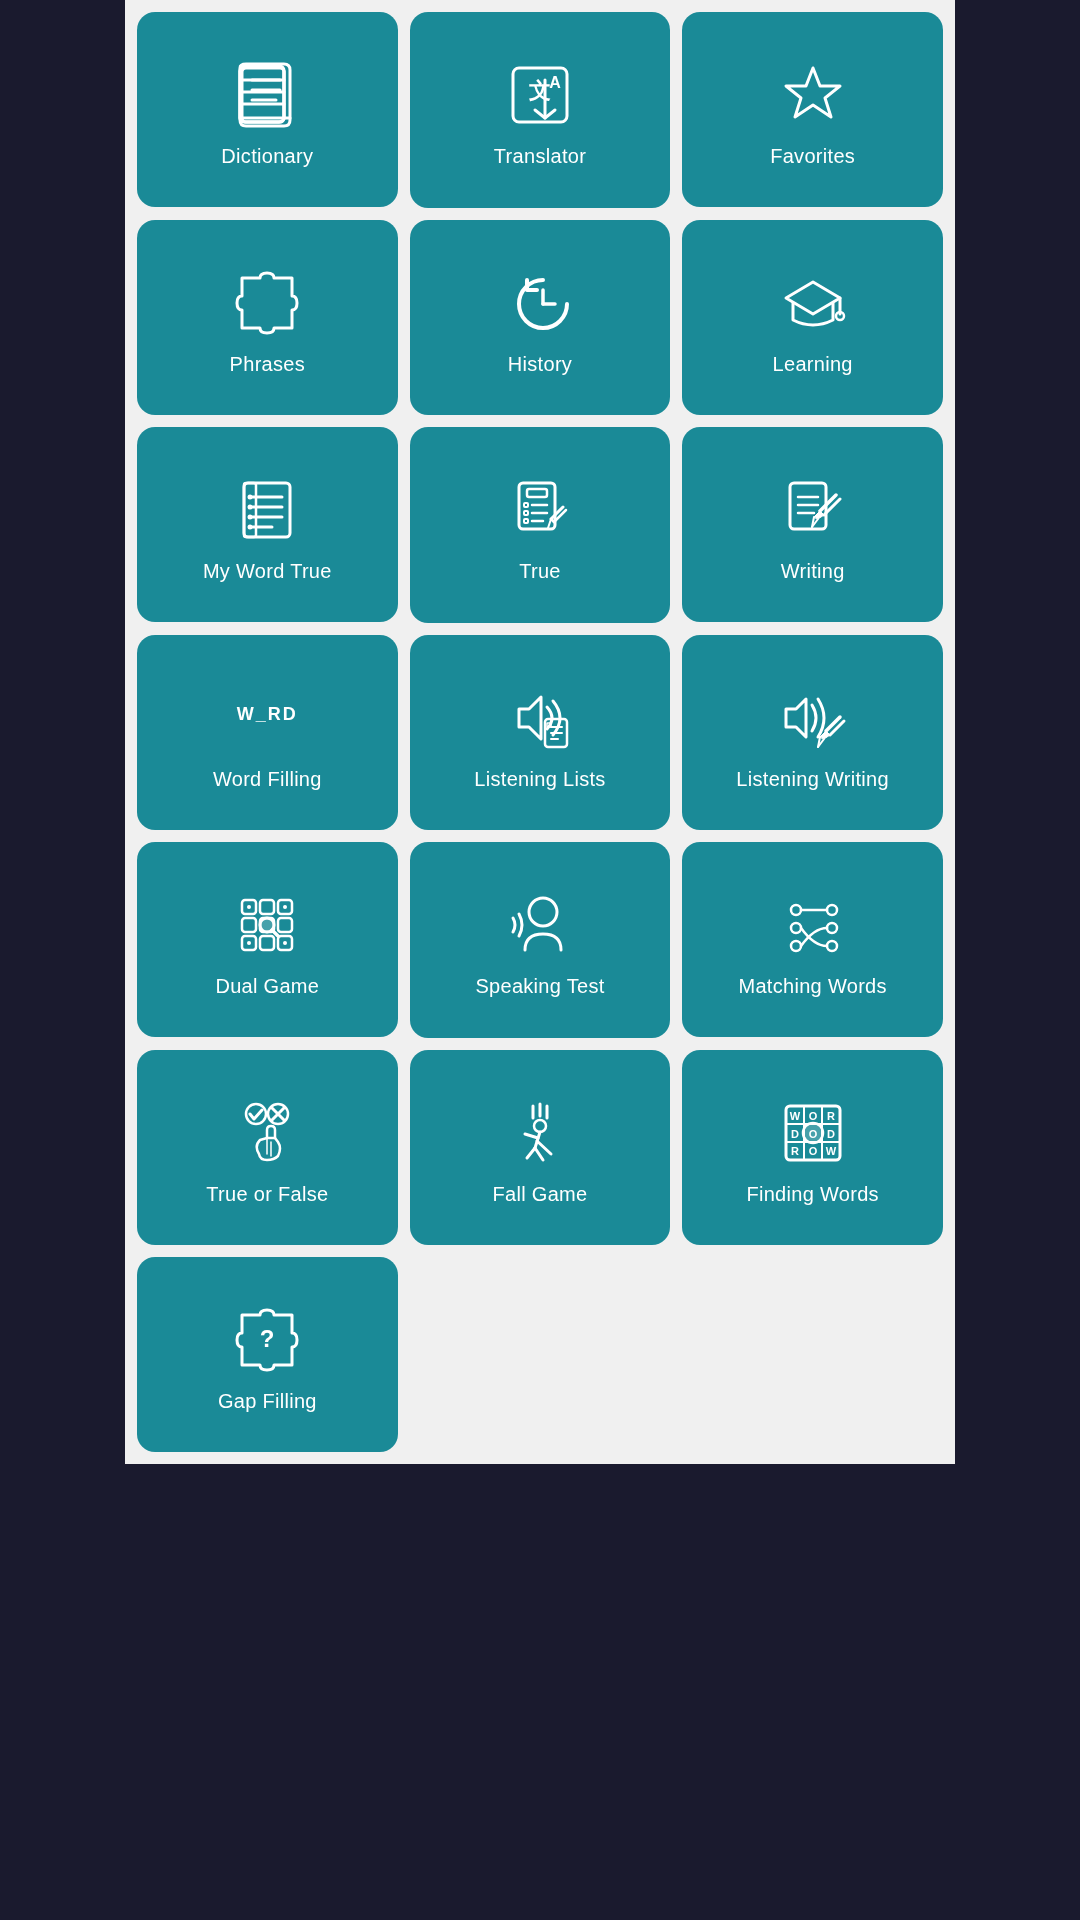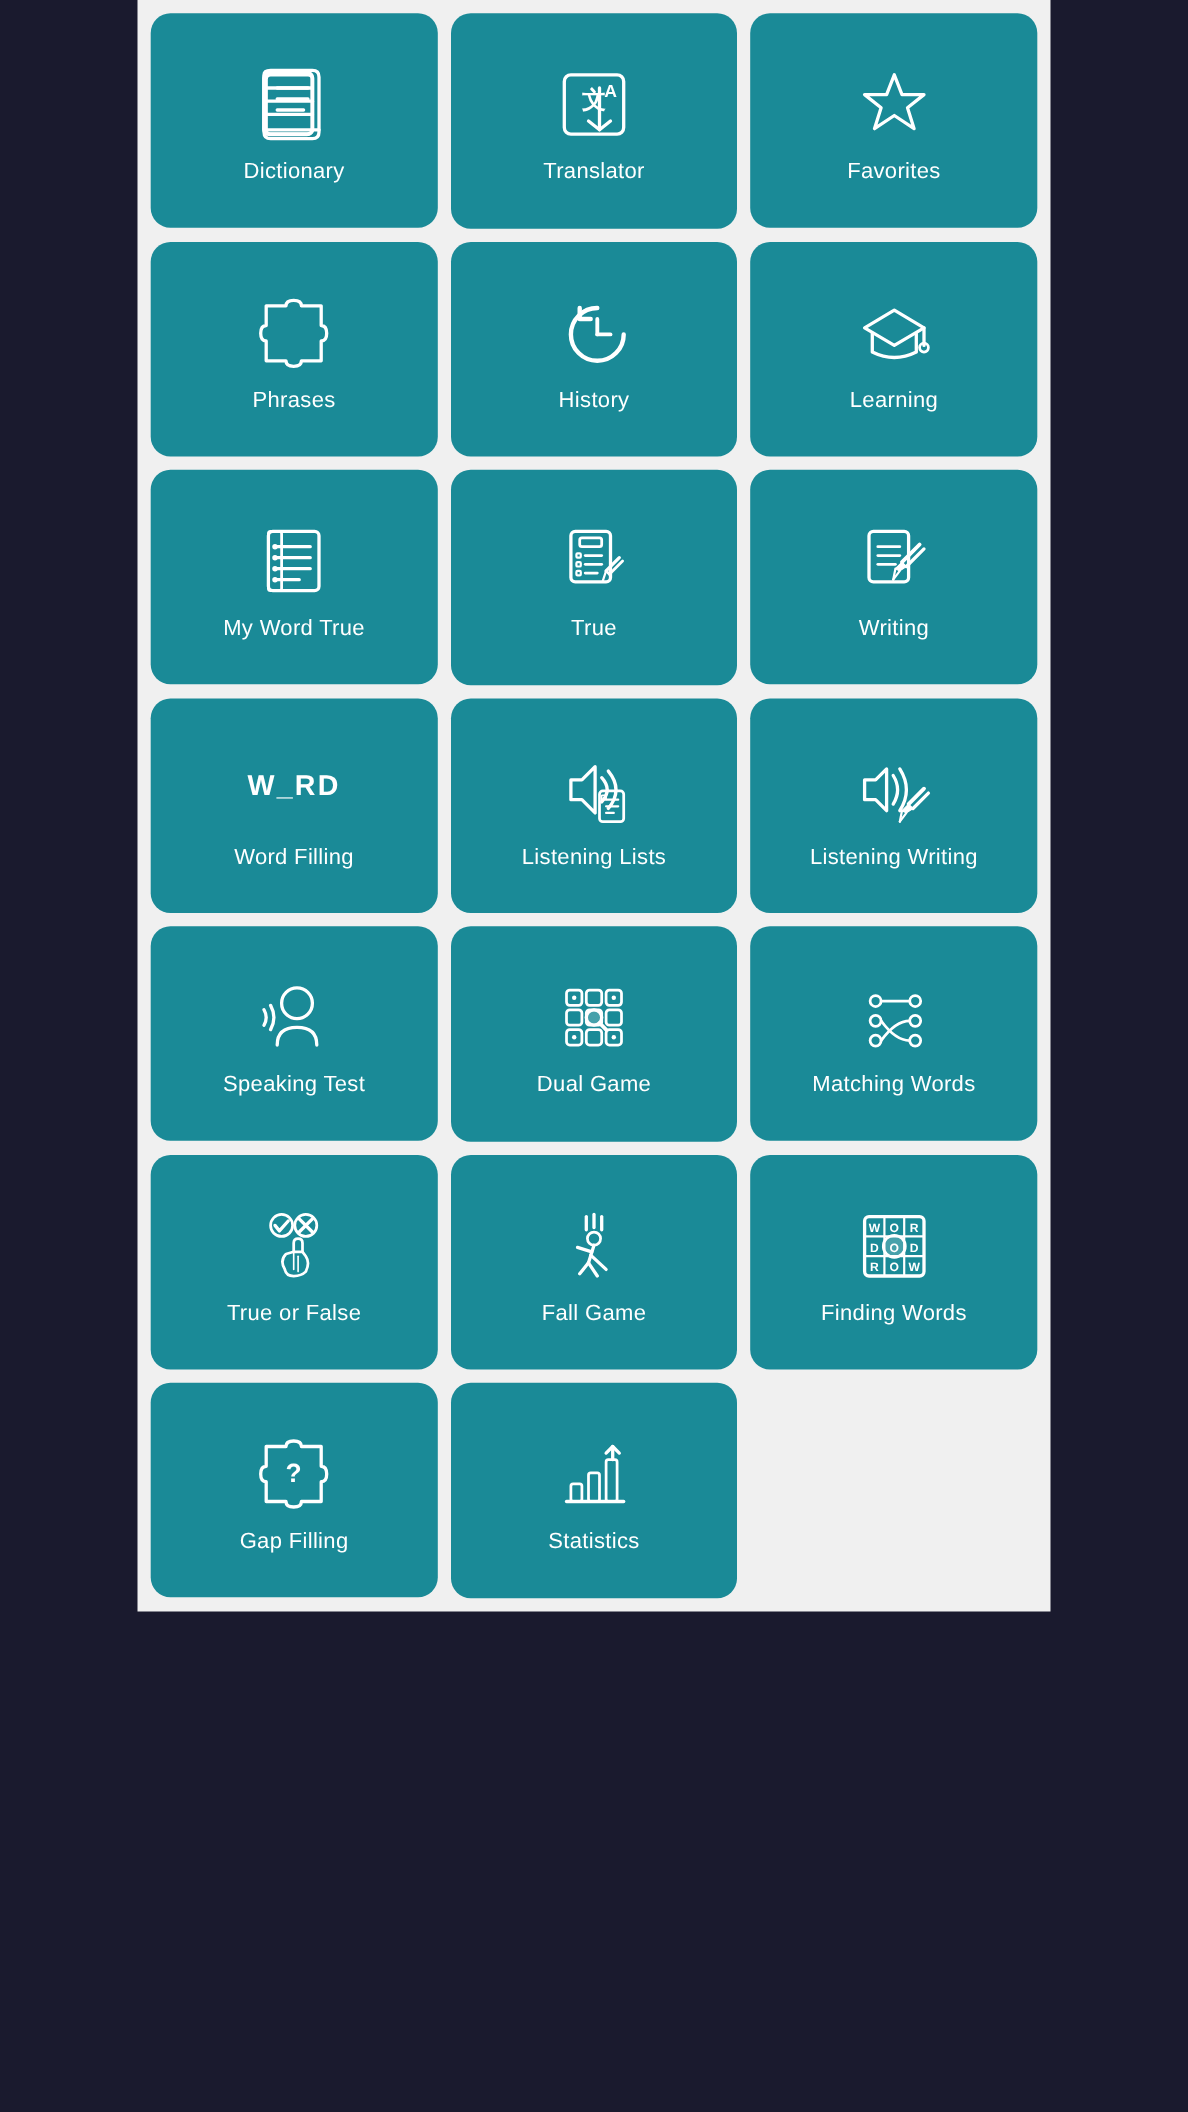--- a/index.html
+++ b/index.html
@@ -56,21 +56,21 @@
       font-family: 'Segoe UI', Arial, sans-serif;
       font-size: 20px;
       font-weight: 400;
       text-align: center;
       letter-spacing: 0.3px;
     }
     
     .word-fill-text {
       color: white;
       font-family: 'Segoe UI', Arial, sans-serif;
-      font-size: 26px;
+      font-size: 18px;
       font-weight: 700;
       margin-bottom: 6px;
       letter-spacing: 2px;
     }
   </style>
 </head>
 <body>
 
 <div class="app">
   <div class="grid">
@@ -249,34 +249,20 @@
           <line x1="46" y1="56" x2="40" y2="64" style="stroke-width:2"></line>
         </svg>
       </div>
       <span class="tile-label">Listening Writing</span>
     </div>
 
     <div class="tile">
       <div class="tile-icon">
         <svg viewBox="0 0 70 70">
 
-          <circle cx="38" cy="22" r="14" style="stroke-width:3;fill:none"></circle>
-          <path d="M20 60 Q20 44 38 44 Q56 44 56 60" style="stroke-width:3;fill:none"></path>
-
-          <path d="M8 42 Q12 35 8 28" style="stroke-width:3;fill:none"></path>
-          <path d="M14 46 Q20 35 14 24" style="stroke-width:3;fill:none"></path>
-        </svg>
-      </div>
-      <span class="tile-label">Speaking Test</span>
-    </div>
-
-    <div class="tile">
-      <div class="tile-icon">
-        <svg viewBox="0 0 70 70">
-
           <rect x="10" y="10" width="14" height="14" rx="3" style="stroke-width:2.5;fill:none"></rect>
           <rect x="28" y="10" width="14" height="14" rx="3" style="stroke-width:2.5;fill:none"></rect>
           <rect x="46" y="10" width="14" height="14" rx="3" style="stroke-width:2.5;fill:none"></rect>
           <rect x="10" y="28" width="14" height="14" rx="3" style="stroke-width:2.5;fill:none"></rect>
           <rect x="28" y="28" width="14" height="14" rx="3" style="stroke-width:2.5;fill:none"></rect>
           <rect x="46" y="28" width="14" height="14" rx="3" style="stroke-width:2.5;fill:none"></rect>
           <rect x="10" y="46" width="14" height="14" rx="3" style="stroke-width:2.5;fill:none"></rect>
           <rect x="28" y="46" width="14" height="14" rx="3" style="stroke-width:2.5;fill:none"></rect>
           <rect x="46" y="46" width="14" height="14" rx="3" style="stroke-width:2.5;fill:none"></rect>
 
@@ -289,20 +275,34 @@
           <circle cx="53" cy="53" r="2" style="fill:white;stroke:none"></circle>
         </svg>
       </div>
       <span class="tile-label">Dual Game</span>
     </div>
 
     <div class="tile">
       <div class="tile-icon">
         <svg viewBox="0 0 70 70">
 
+          <circle cx="38" cy="22" r="14" style="stroke-width:3;fill:none"></circle>
+          <path d="M20 60 Q20 44 38 44 Q56 44 56 60" style="stroke-width:3;fill:none"></path>
+
+          <path d="M8 42 Q12 35 8 28" style="stroke-width:3;fill:none"></path>
+          <path d="M14 46 Q20 35 14 24" style="stroke-width:3;fill:none"></path>
+        </svg>
+      </div>
+      <span class="tile-label">Speaking Test</span>
+    </div>
+
+    <div class="tile">
+      <div class="tile-icon">
+        <svg viewBox="0 0 70 70">
+
           <circle cx="18" cy="20" r="5" style="stroke-width:2.5;fill:none"></circle>
           <circle cx="18" cy="38" r="5" style="stroke-width:2.5;fill:none"></circle>
           <circle cx="18" cy="56" r="5" style="stroke-width:2.5;fill:none"></circle>
           <circle cx="54" cy="20" r="5" style="stroke-width:2.5;fill:none"></circle>
           <circle cx="54" cy="38" r="5" style="stroke-width:2.5;fill:none"></circle>
           <circle cx="54" cy="56" r="5" style="stroke-width:2.5;fill:none"></circle>
 
           <path d="M23 20 Q36 20 49 20" style="stroke-width:2.5;fill:none"></path>
           <path d="M23 38 Q36 56 49 56" style="stroke-width:2.5;fill:none"></path>
           <path d="M23 56 Q36 38 49 38" style="stroke-width:2.5;fill:none"></path>
@@ -384,30 +384,15 @@
         <svg viewBox="0 0 70 70">
 
           <path d="M10 10 L28 10 Q28 5 35 5 Q42 5 42 10 L60 10 L60 28 Q65 28 65 35 Q65 42 60 42 L60 60 L42 60 Q42 65 35 65 Q28 65 28 60 L10 60 L10 42 Q5 42 5 35 Q5 28 10 28 Z" style="stroke:white;stroke-width:3;fill:none"></path>
           <text x="35" y="42" text-anchor="middle" font-family="Arial" font-size="24" font-weight="bold" fill="white" stroke="none">?</text>
         </svg>
       </div>
       <span class="tile-label">Gap Filling</span>
     </div>
 
 
-    <div class="tile">
-      <div class="tile-icon">
-        <svg viewBox="0 0 70 70">
-
-          <line x1="10" y1="60" x2="62" y2="60" style="stroke-width:3"></line>
-          <rect x="14" y="44" width="10" height="16" rx="2" style="stroke-width:2.5;fill:none"></rect>
-          <rect x="30" y="34" width="10" height="26" rx="2" style="stroke-width:2.5;fill:none"></rect>
-          <rect x="46" y="22" width="10" height="38" rx="2" style="stroke-width:2.5;fill:none"></rect>
-
-          <path d="M52 10 L52 22" style="stroke-width:3"></path>
-          <polyline points="46,16 52,10 58,16" style="stroke-width:3;fill:none"></polyline>
-        </svg>
-      </div>
-      <span class="tile-label">Statistics</span>
-    </div>
 
   </div>
 </div>
 
 </body></html>

